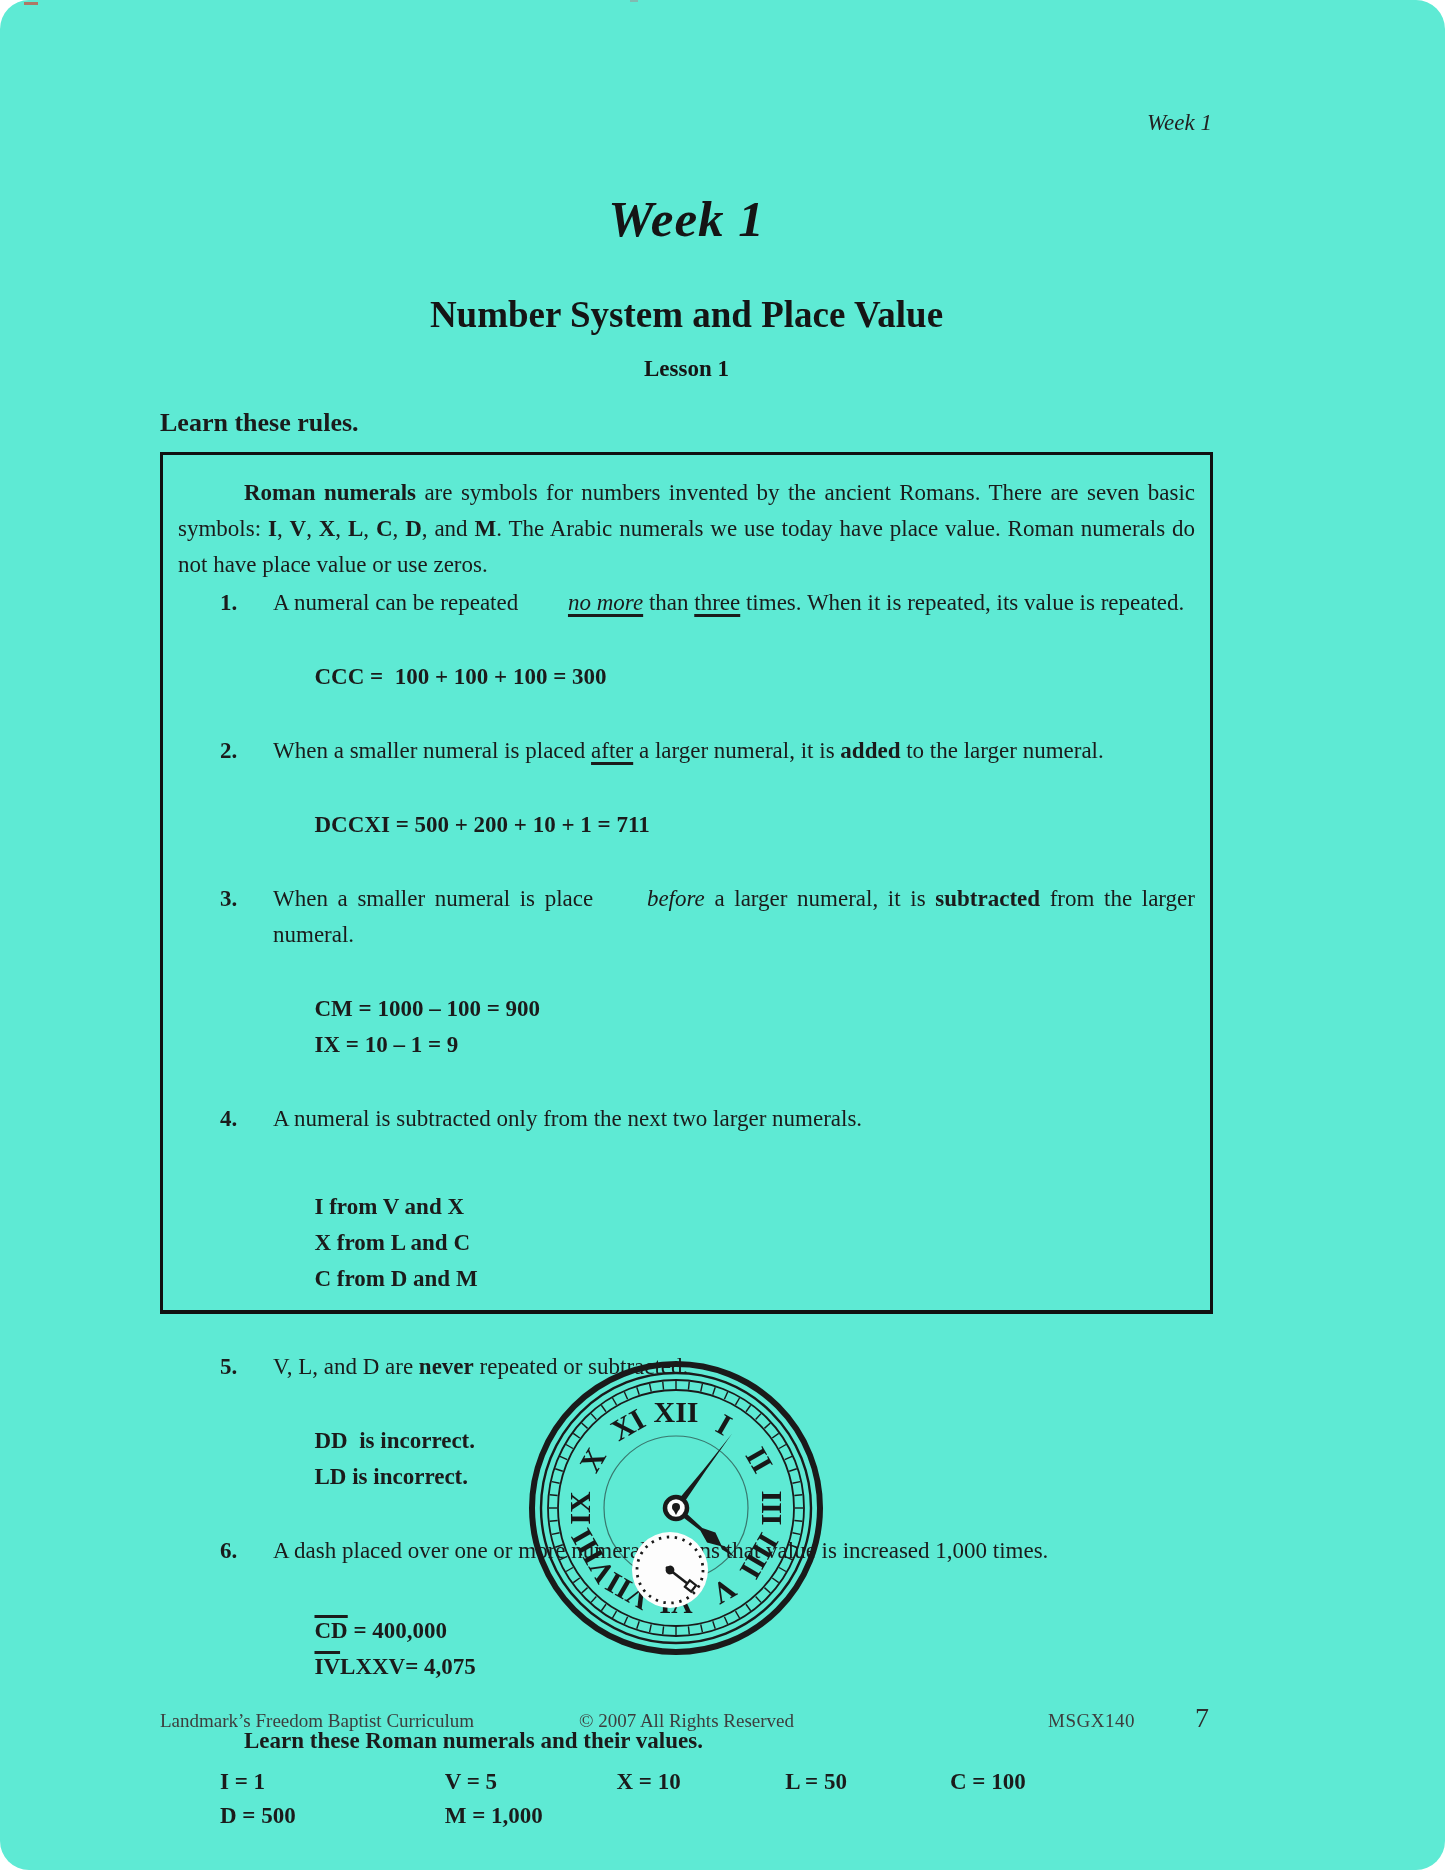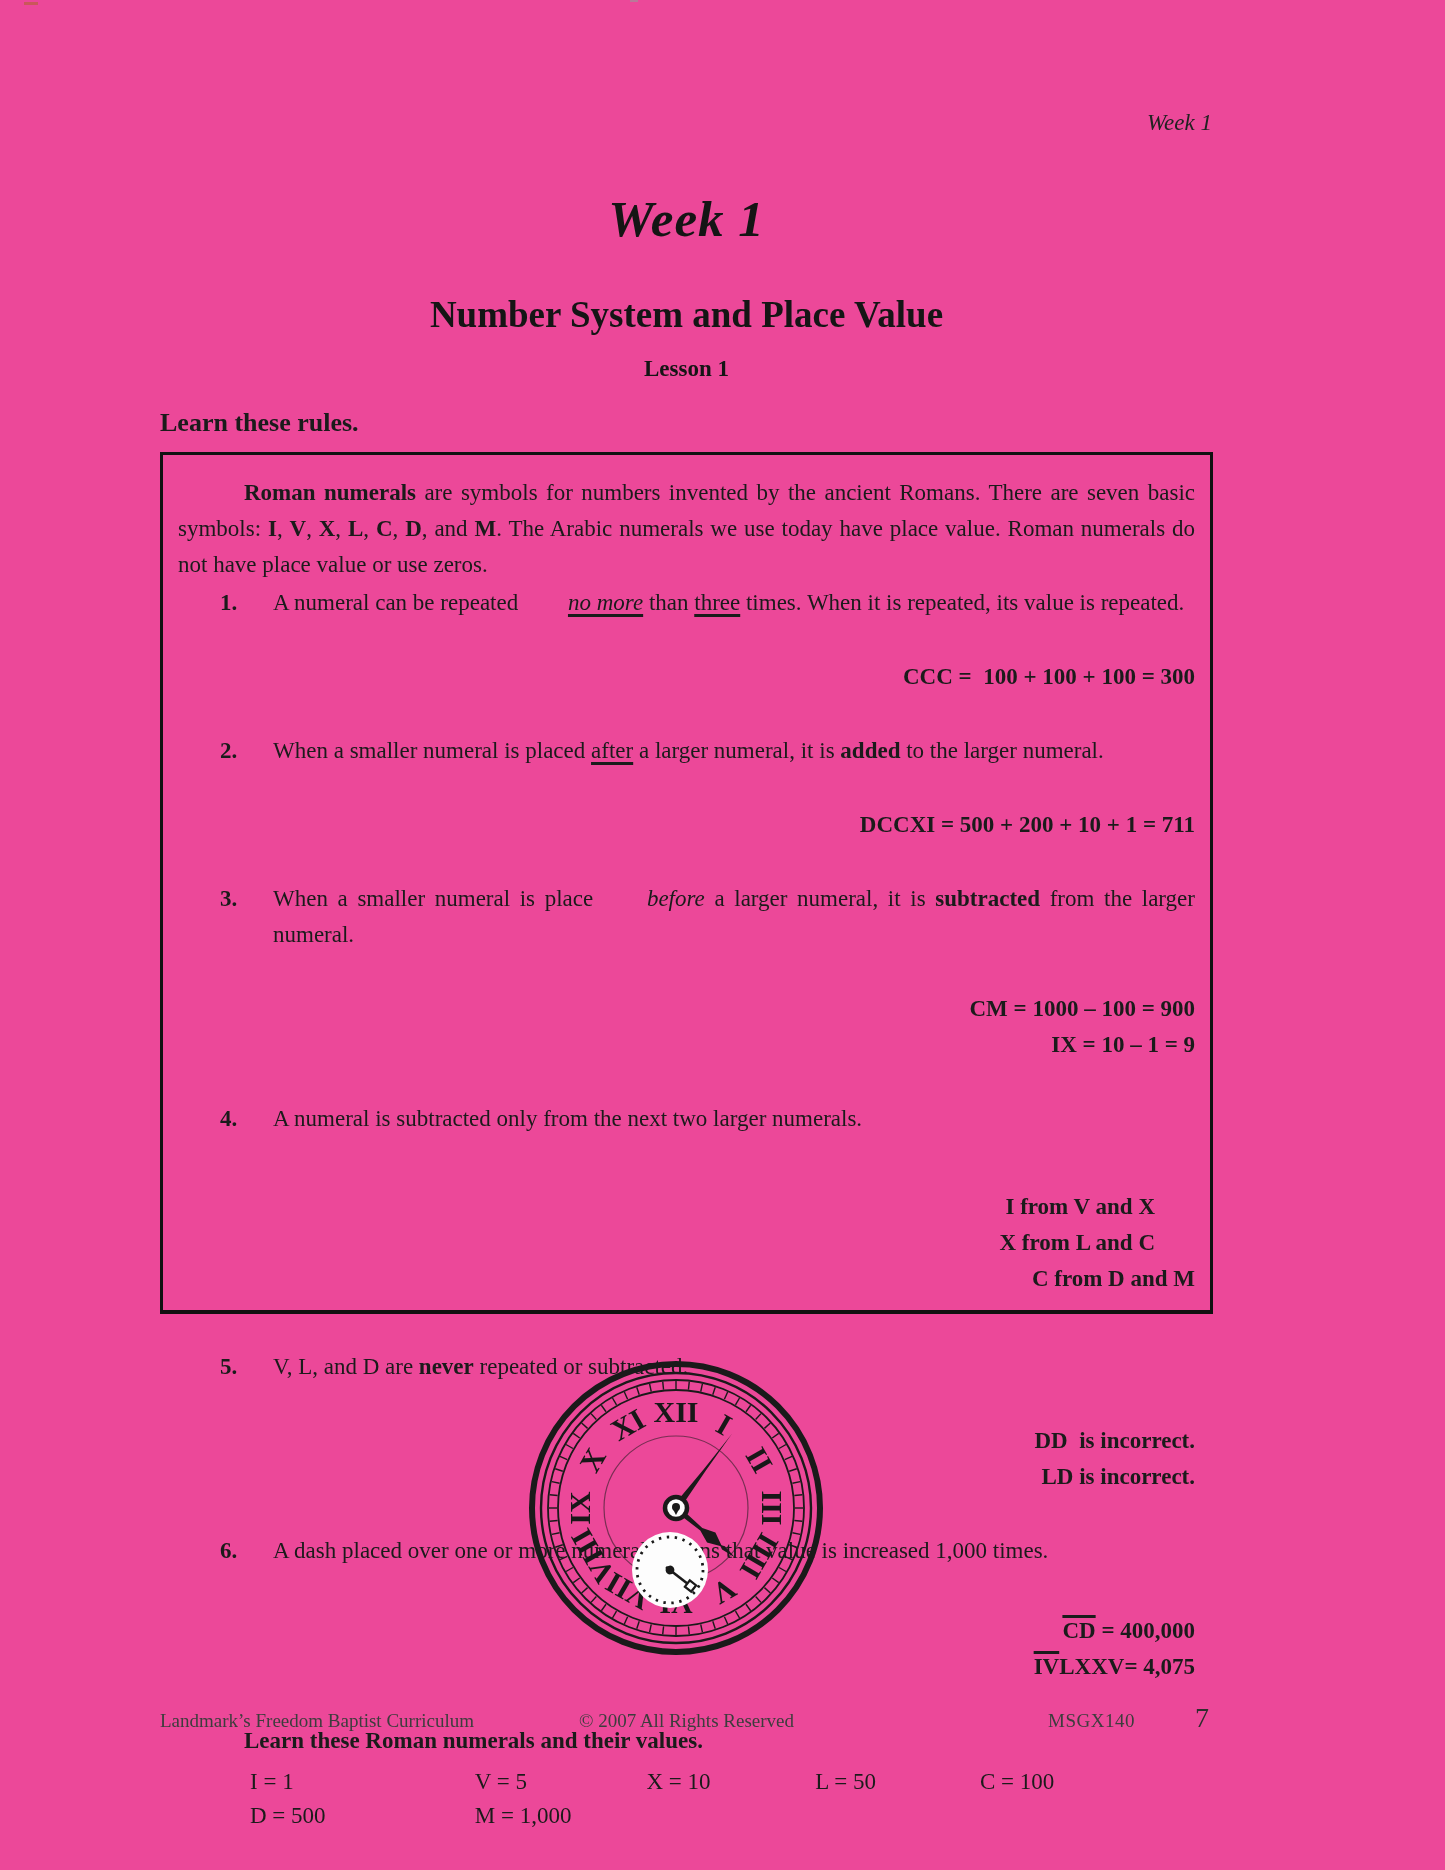--- a/index.html
+++ b/index.html
@@ -1,18 +1,18 @@
 <!DOCTYPE html>
 <html><head>
 <meta charset="utf-8">
 <style>
   html,body { margin:0; padding:0; background:#ffffff; }
   .page {
-    position:relative; width:1445px; height:1870px; background:#ec4899;
-    font-family:"Liberation Serif","DejaVu Serif",serif; color:#1b1b1b; overflow:hidden;
+    position:relative; width:1445px; height:1870px; background:#5eead4;
+    font-family:"Liberation Serif","DejaVu Serif",serif; color:#1b1b1b; overflow:hidden;border-radius:29px;
   }
   .artifact { position:absolute; }
   .a1 { left:24px; top:2px; width:14px; height:3px; background:#c25b4a; opacity:.8; }
   .a2 { left:630px; top:0; width:8px; height:2px; background:#9a9a9a; opacity:.6; }
 
   .running-head { position:absolute; top:110px; right:233px; font-style:italic; font-size:23px; color:#222; }
 
   .title, .subtitle, .lesson { position:absolute; left:160px; width:1053px; text-align:center; margin:0; color:#151515; }
   .title   { top:190px; font-size:51px; font-weight:bold; font-style:italic; letter-spacing:1px; }
   .subtitle{ top:293px; font-size:37px; font-weight:bold; }
@@ -21,31 +21,31 @@
   .instruction { position:absolute; left:160px; top:408px; font-size:26px; font-weight:bold; }
 
   .rules-box {
     position:absolute; left:160px; top:452px; width:1047px; height:855px;
     border:3px solid #111; border-bottom-width:4px; font-size:23px; line-height:36px;
   }
   .intro { margin:20px 15px 0 15px; text-indent:66px; text-align:justify; }
   .rule { display:grid; grid-template-columns:53px 1fr; padding:0 15px 0 57px; margin-top:2px; }
   .rule-num { font-weight:bold; }
   .rule-body { text-align:justify; }
-  .example { margin-left:117px; margin-right:15px; margin-top:2px; font-weight:bold; white-space:pre-wrap;text-align:right; }
+  .example { margin-left:117px; margin-right:15px; margin-top:2px; font-weight:bold; white-space:pre-wrap; }
   .mt16 { margin-top:16px; }
   .mt8 { margin-top:8px; }
   .ex-col { display:inline-block; min-width:390px; }
   .ex-gap { display:inline-block; margin-right:40px; }
   .b { font-weight:bold; }
   .i { font-style:italic;margin-left:44px; }
   .u { text-decoration:underline; text-decoration-thickness:2.5px; text-underline-offset:4px; }
   .o { text-decoration:overline; text-decoration-thickness:2.5px; }
   .values-heading { margin:2px 15px 0 81px; font-weight:bold; }
-  .values-row { margin-left:87px; line-height:34px; font-weight:normal; }
+  .values-row { margin-left:57px; line-height:34px; font-weight:bold; }
   .values-row.r1 { margin-top:6px; }
   .vc { display:inline-block; }
   .w219 { width:219px; } .w166 { width:166px; } .w163 { width:163px; } .w159 { width:159px; }
 
   .clock { position:absolute; left:516px; top:1348px; }
   .clock text { font-family:"Liberation Serif","DejaVu Serif",serif; font-weight:bold; font-size:30px; fill:#181818; }
 
   .footer { position:absolute; font-size:19px; color:#3d3d3d; }
   .f-left   { left:160px;  top:1710px; }
   .f-center { left:160px;  top:1710px; width:1053px; text-align:center; }

